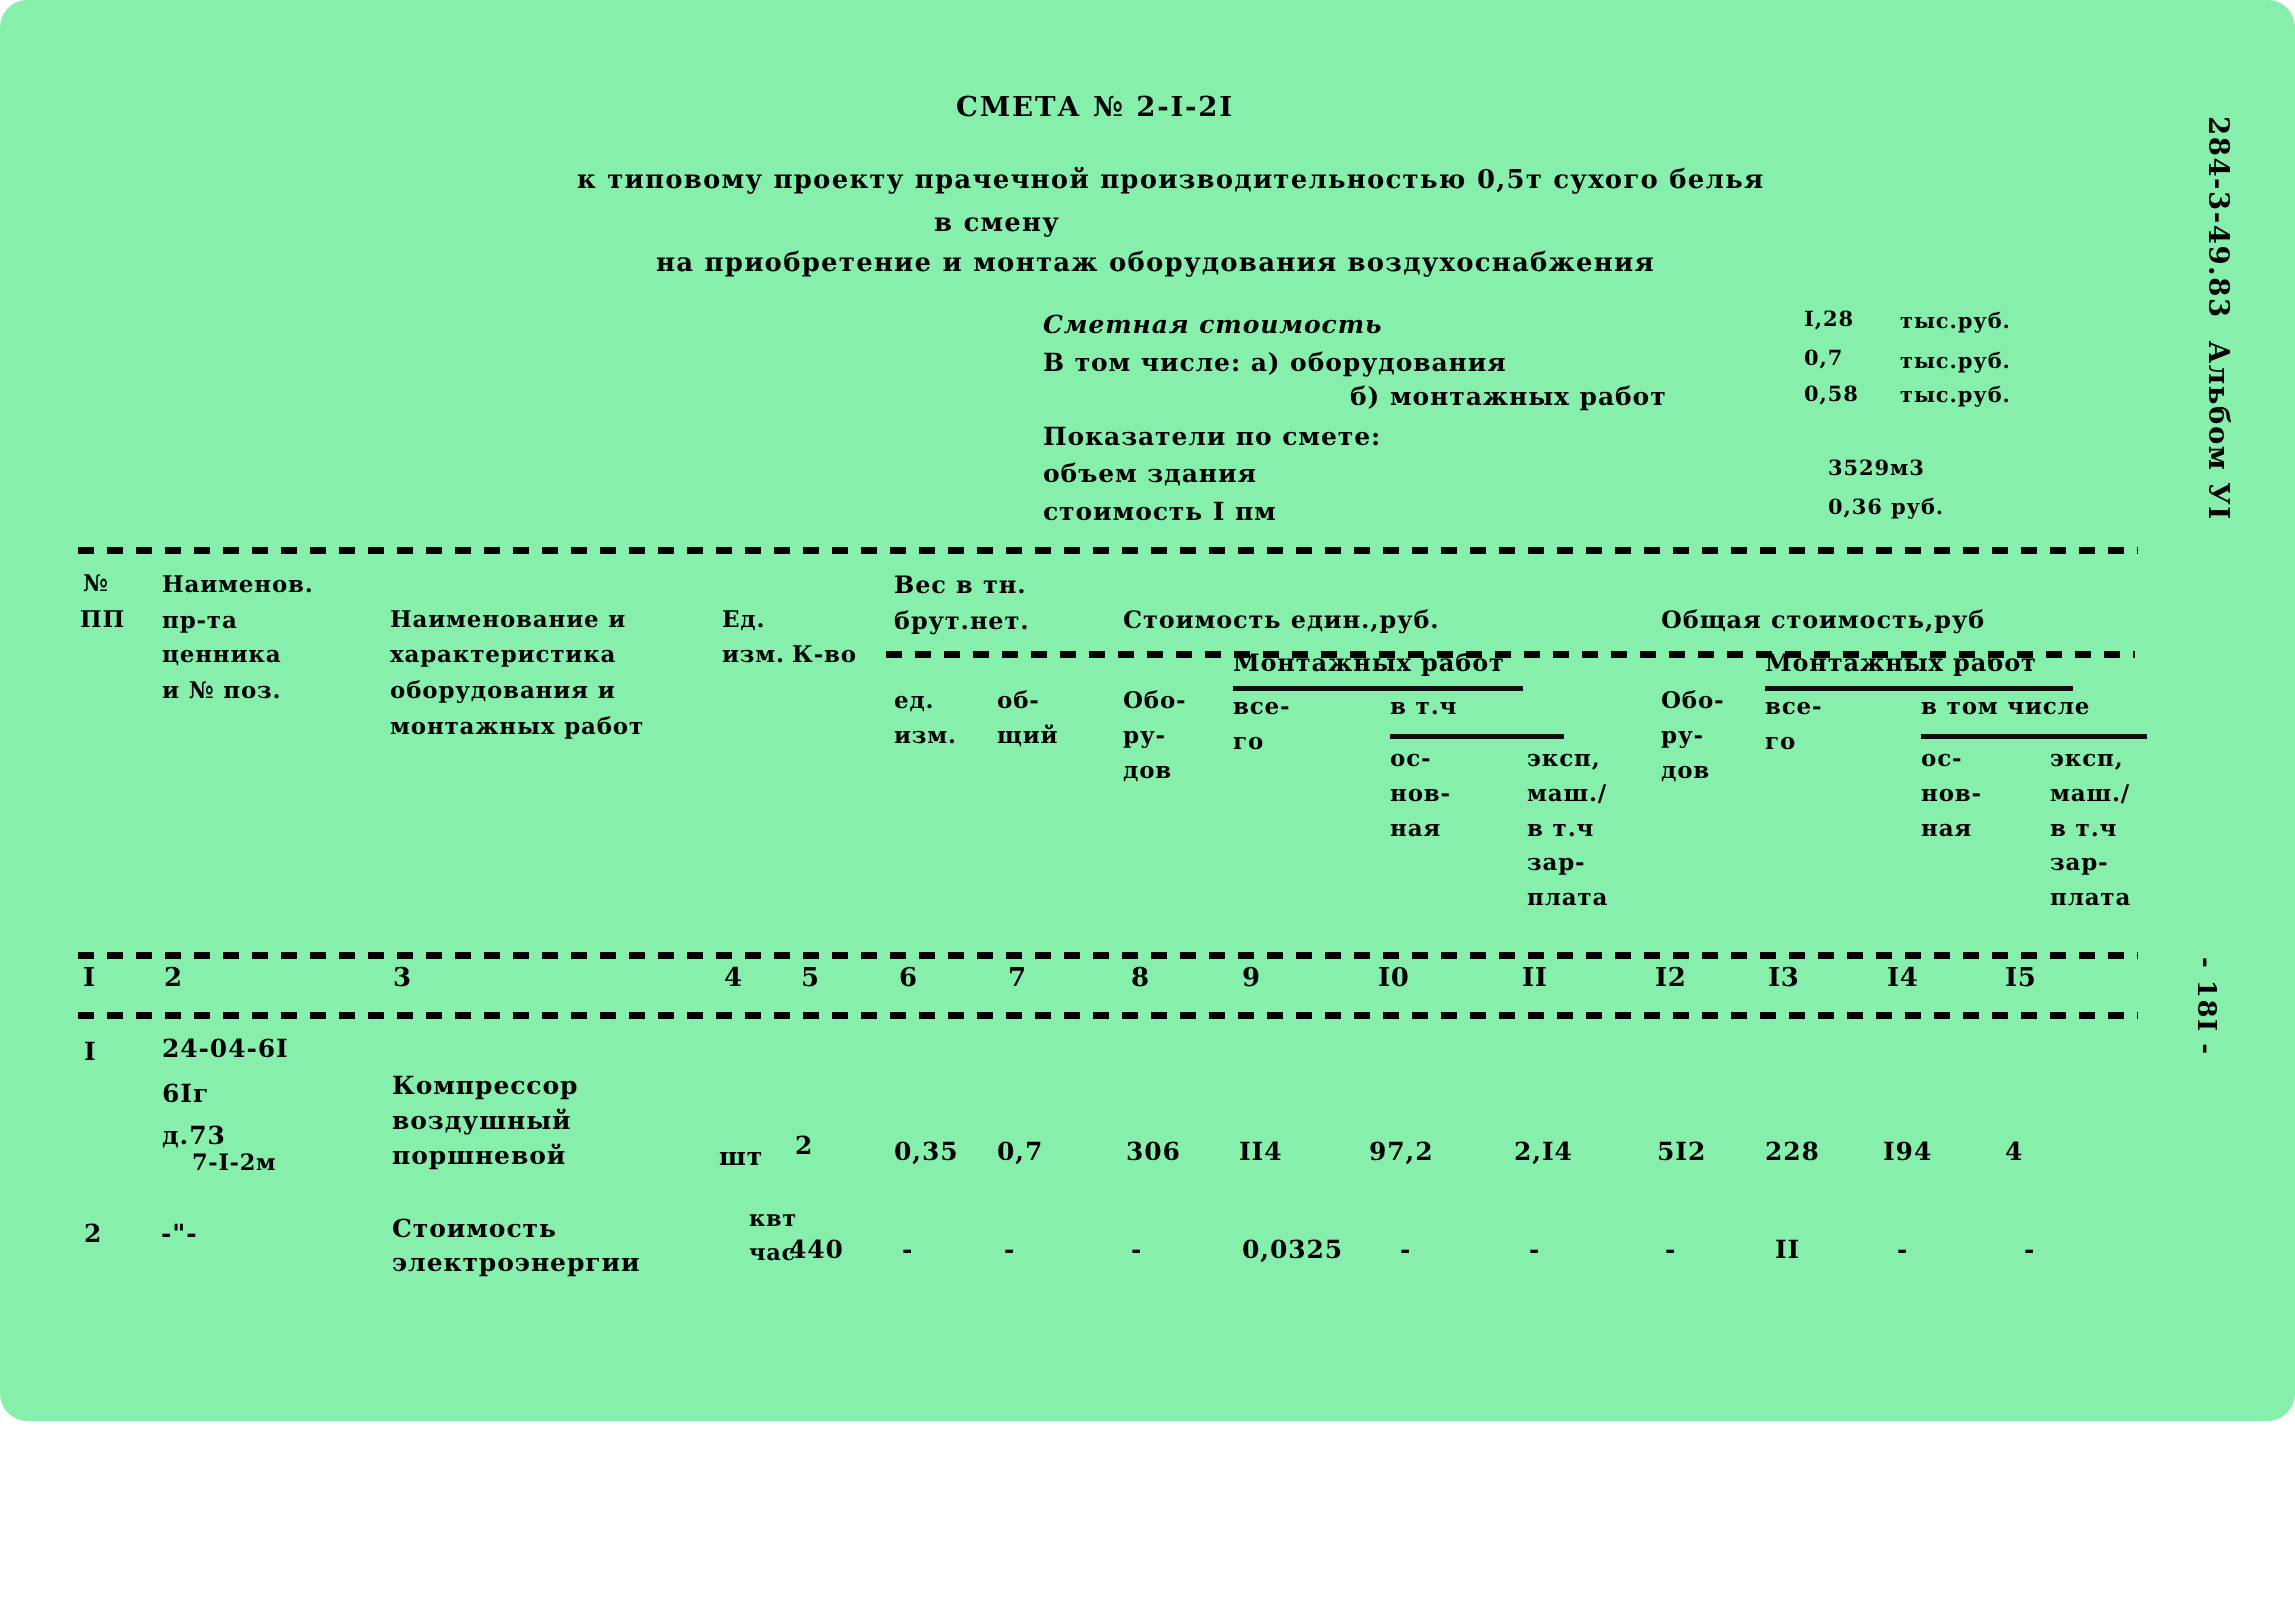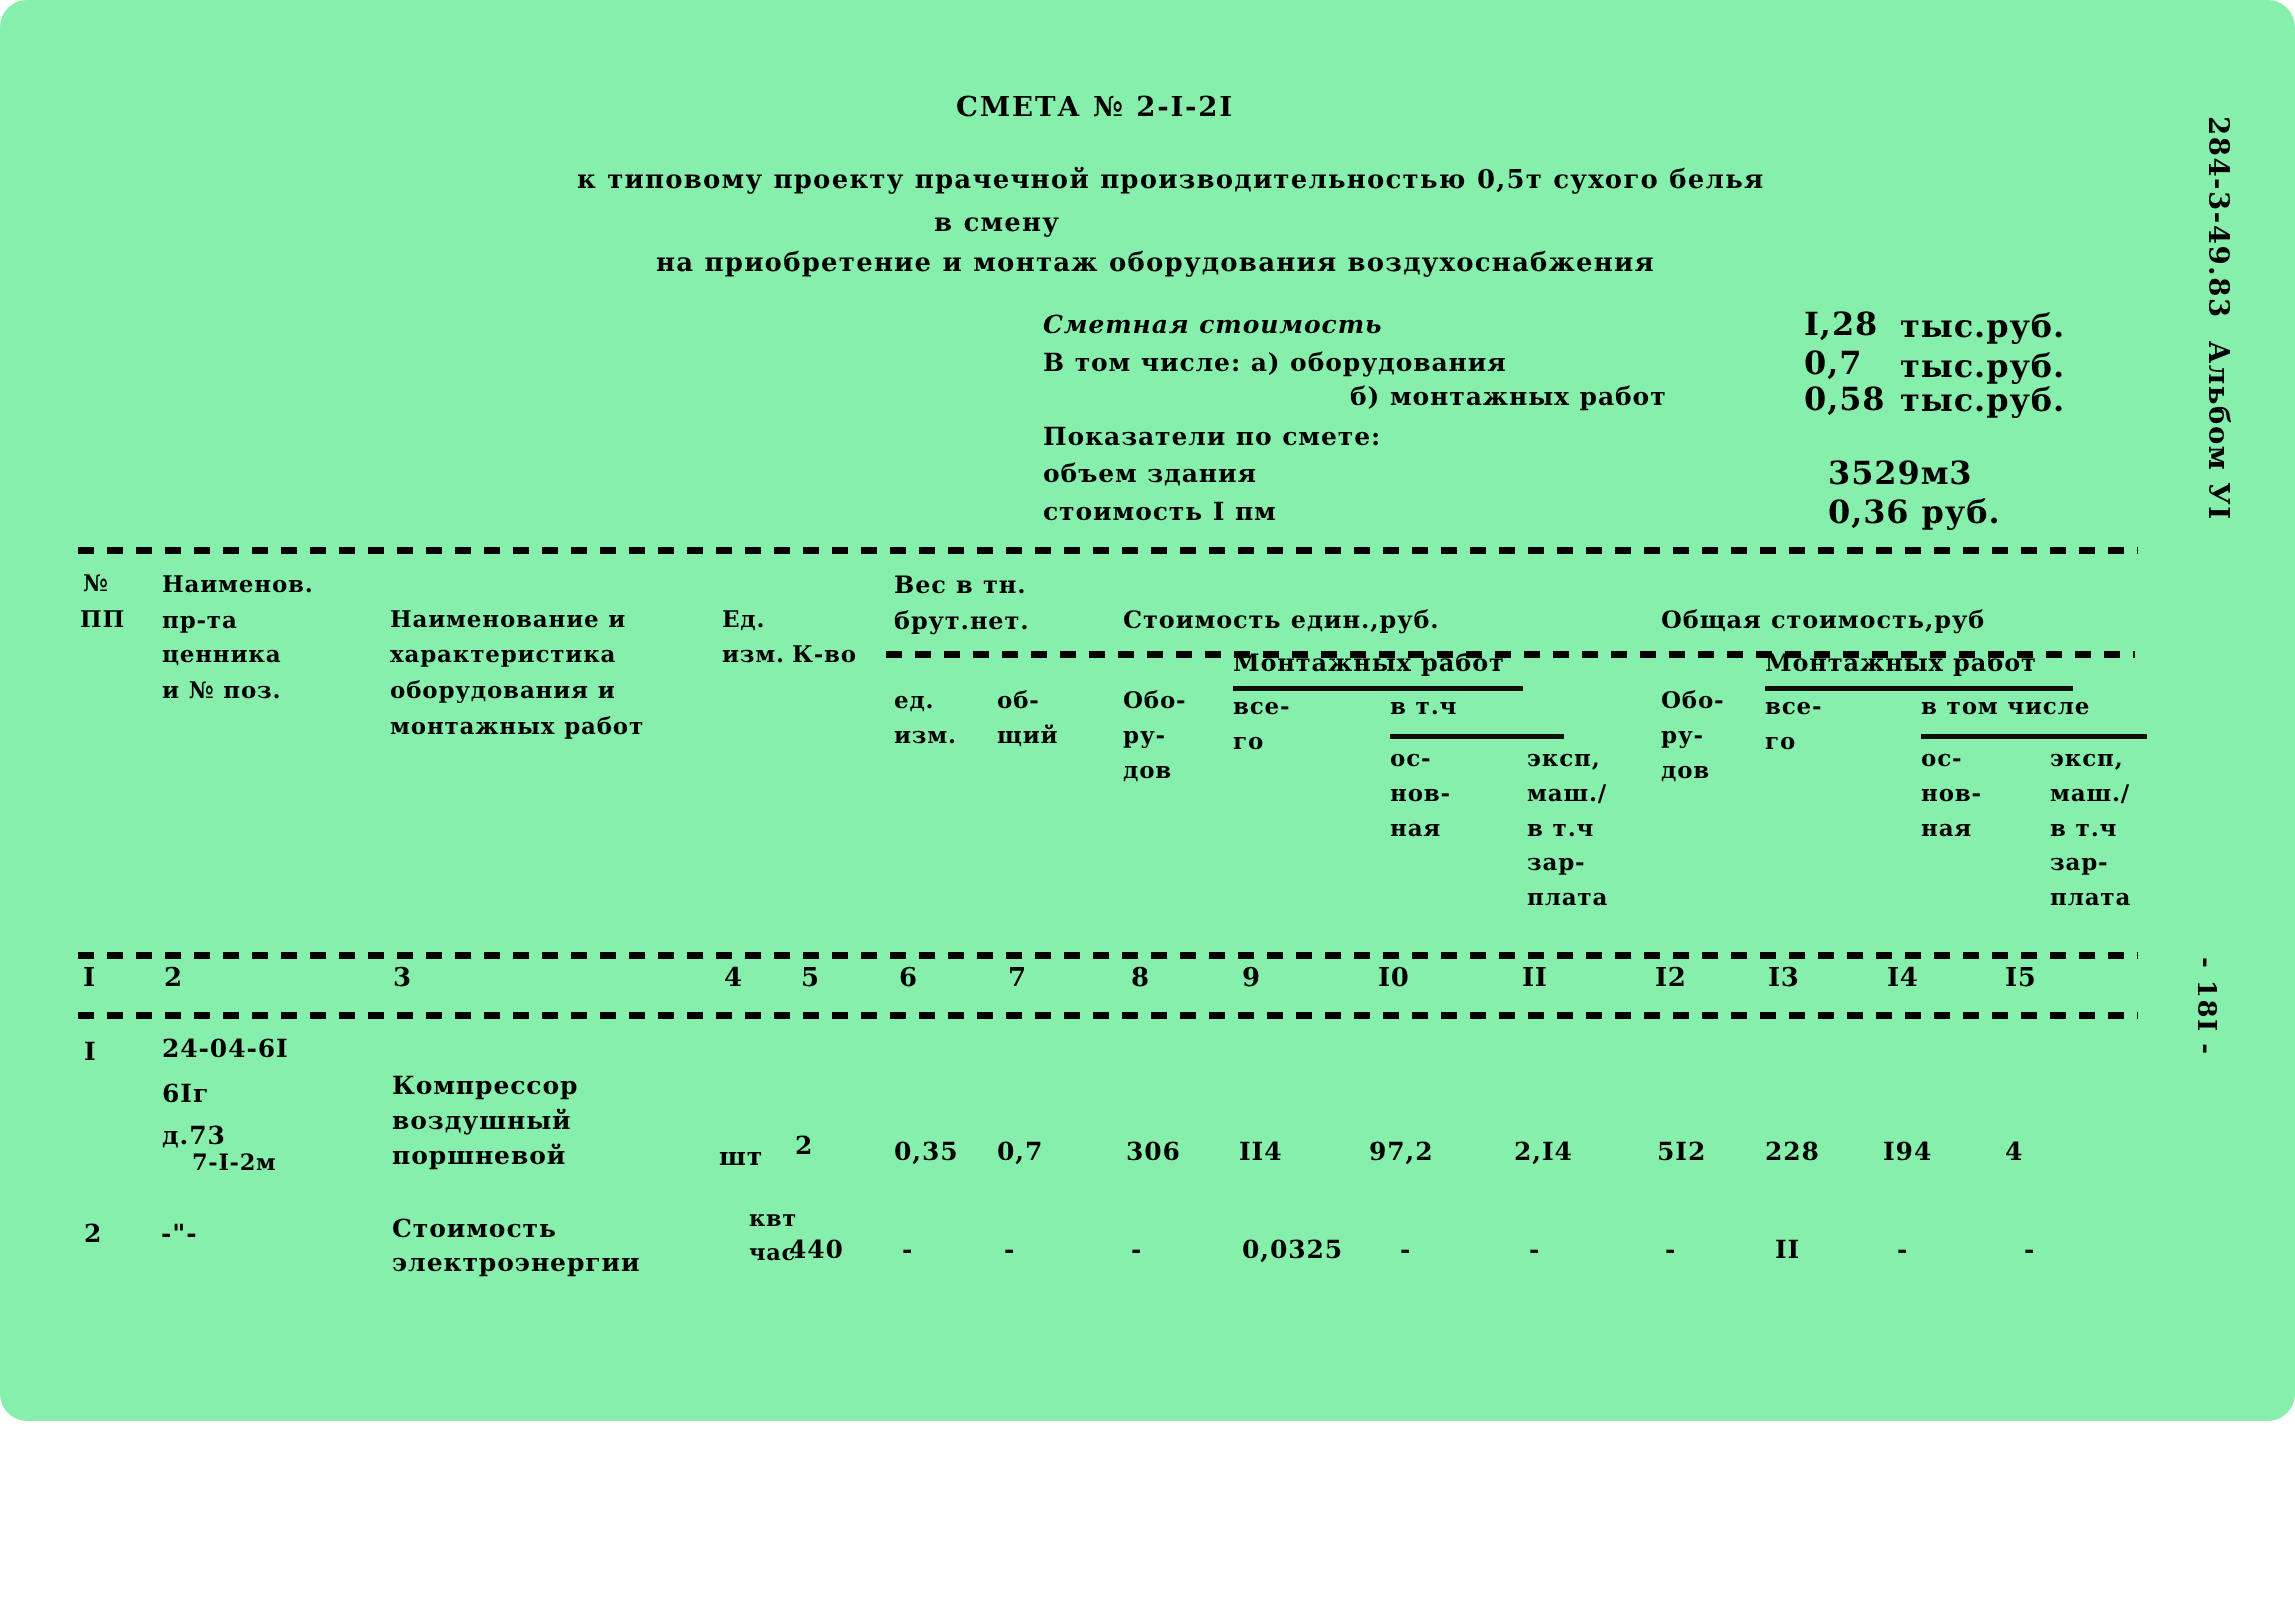--- a/index.html
+++ b/index.html
@@ -38,21 +38,21 @@
 
   
   .ink {
     filter: blur(0.2px) contrast(150%);
   }
 
   
   .h-title   { font-size: 27.6px; letter-spacing: 1.8px; }
   .h-sub     { font-size: 26px; letter-spacing: 1.2px; }
   .sum-lbl   { font-size: 25px; letter-spacing: 0.9px; }
-  .sum-val   { font-size: 32px; letter-spacing: 0.9px; }
+  .sum-val   { font-size: 21px; letter-spacing: 0.9px; }
 
   
   .th  { font-size: 23px; letter-spacing: 0.8px; }
   .thb { font-size: 24px; letter-spacing: 0.9px; }
   .colnum { font-size: 26px; letter-spacing: 0.7px; }
   .cell { font-size: 25px; letter-spacing: 0.9px; }
   .cell-sm { font-size: 22.5px; letter-spacing: 0.7px; margin-left: 31px; }
 
   
   .dashrule {

